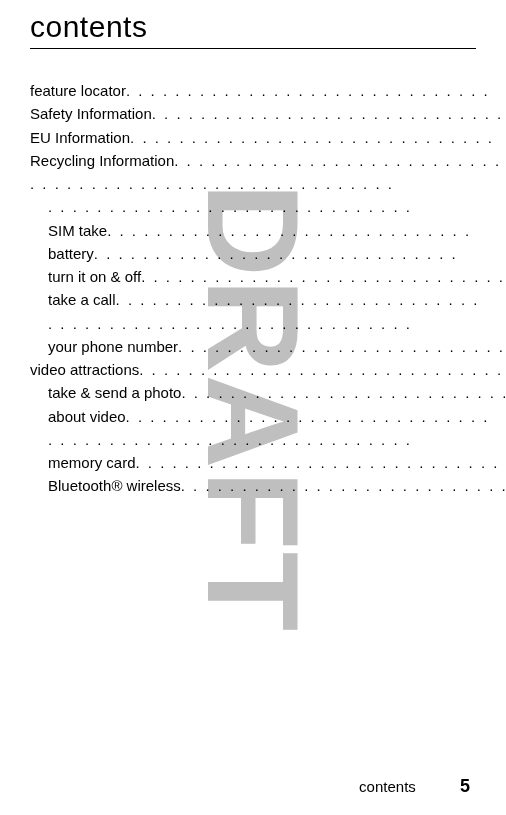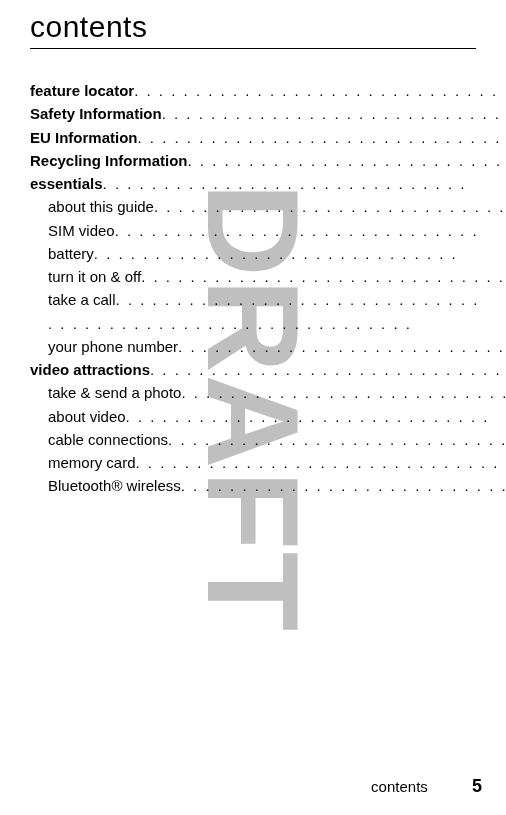--- a/index.html
+++ b/index.html
@@ -57,33 +57,33 @@
     font-size: 15px;
     line-height: 1.55;
   }
   .entry {
     display: flex;
     white-space: nowrap;
     overflow: hidden;
   }
   .entry.indent { padding-left: 18px; }
   .entry .label { flex: 0 0 auto; }
-  .entry .label.bold { font-weight: bold; }
+  .entry .label.bold { font-weight: normal; }
   .entry .dots {
     flex: 1 1 auto;
     overflow: hidden;
     letter-spacing: 2px;
   }
   .entry .dots::before {
     content: " . . . . . . . . . . . . . . . . . . . . . . . . . . . . . .";
   }
   .footer {
     position: absolute;
     bottom: 18px;
-    right: 24px;
+    right: 36px;
     font-size: 15px;
   }
   .footer .label { margin-right: 40px; }
   .footer .num { font-weight: bold; font-size: 18px; }
 </style>
 </head>
 <body>
 
 <div class="watermark">
   <span>DRAFT</span>
@@ -104,29 +104,27 @@
         </div>
         <div class="entry">
           <span class="label bold">EU Information</span>
           <span class="dots"></span>
         </div>
         <div class="entry">
           <span class="label bold">Recycling Information</span>
           <span class="dots"></span>
         </div>
         <div class="entry">
-          <span class="label bold">essentials</span>
           <span class="dots"></span>
         </div>
         <div class="entry indent">
-          <span class="label">about this guide</span>
           <span class="dots"></span>
         </div>
         <div class="entry indent">
-          <span class="label">SIM video</span>
+          <span class="label">SIM take</span>
           <span class="dots"></span>
         </div>
         <div class="entry indent">
           <span class="label">battery</span>
           <span class="dots"></span>
         </div>
         <div class="entry indent">
           <span class="label">turn it on &amp; off</span>
           <span class="dots"></span>
         </div>
@@ -147,21 +145,20 @@
         </div>
         <div class="entry indent">
           <span class="label">take &amp; send a photo</span>
           <span class="dots"></span>
         </div>
         <div class="entry indent">
           <span class="label">about video</span>
           <span class="dots"></span>
         </div>
         <div class="entry indent">
-          <span class="label">cable connections</span>
           <span class="dots"></span>
         </div>
         <div class="entry indent">
           <span class="label">memory card</span>
           <span class="dots"></span>
         </div>
         <div class="entry indent">
           <span class="label">Bluetooth® wireless</span>
           <span class="dots"></span>
         </div>

